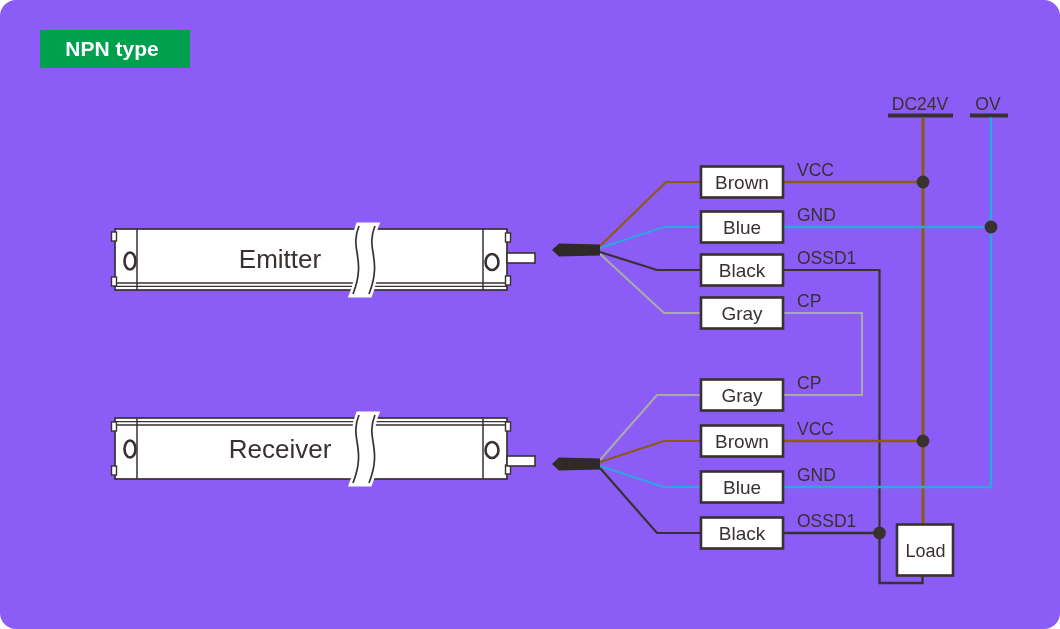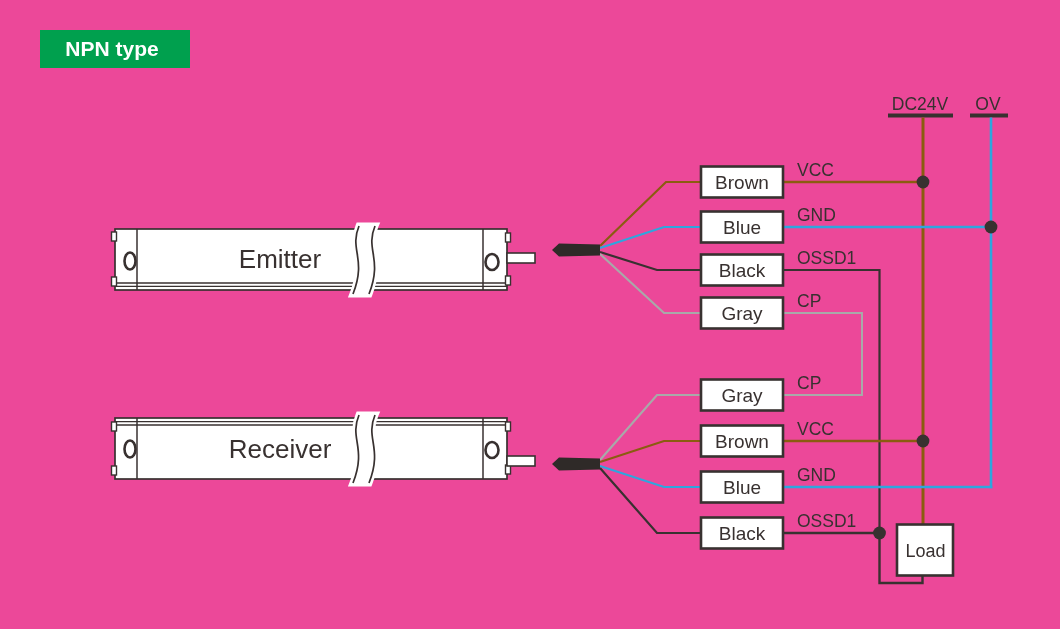--- a/index.html
+++ b/index.html
@@ -1,16 +1,16 @@
 <!DOCTYPE html>
 <html><head>
 <meta charset="utf-8">
 <style>
   html,body { margin:0; padding:0; background:#ffffff; }
-  .canvas { position:relative; width:1060px; height:629px; background:#ec4899; overflow:hidden; }
+  .canvas { position:relative; width:1060px; height:629px; background:#8b5cf6; overflow:hidden;border-radius:16px; }
   svg { display:block; }
   svg text { font-family:"Liberation Sans","DejaVu Sans",sans-serif; }
   .ln { fill:none; }
   .boxfill { fill:#ffffff; }
 </style>
 </head>
 <body>
 
 <div class="canvas">
 <svg width="1060" height="629" viewBox="0 0 1060 629" xmlns="http://www.w3.org/2000/svg">

